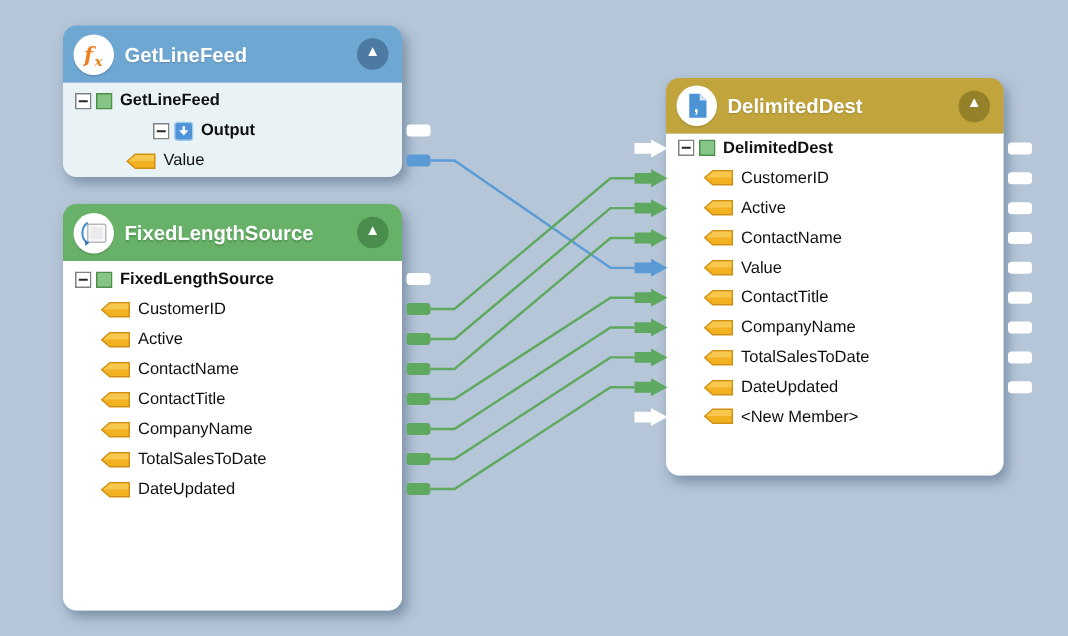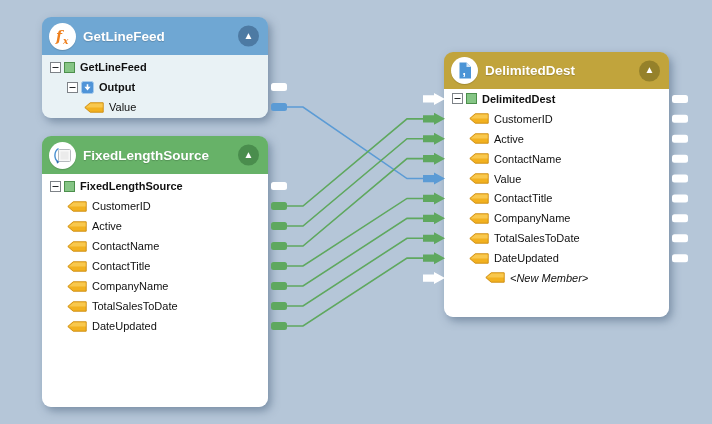--- a/index.html
+++ b/index.html
@@ -86,21 +86,21 @@
           <div class="row bold" style="height: 20px; padding-left: 8px;">
             <svg width="11" height="11">
               <rect x="0.5" y="0.5" width="10" height="10" fill="#ffffff" stroke="#7d8287"></rect>
               <line x1="2.5" y1="5.5" x2="8.5" y2="5.5" stroke="#26292c" stroke-width="1.2"></line>
             </svg>
             <svg width="11" height="11">
               <rect x="0.5" y="0.5" width="10" height="10" fill="#85c585" stroke="#4c8f4c"></rect>
             </svg>
             <span class="lbl">GetLineFeed</span>
           </div>
-          <div class="row bold" style="height: 20px; padding-left: 25px;">
+          <div class="row bold" style="height: 20px; padding-left: 25px; margin-left: 35px;">
             <svg width="11" height="11">
               <rect x="0.5" y="0.5" width="10" height="10" fill="#ffffff" stroke="#7d8287"></rect>
               <line x1="2.5" y1="5.5" x2="8.5" y2="5.5" stroke="#26292c" stroke-width="1.2"></line>
             </svg>
             <svg width="13" height="13">
               <rect x="0.5" y="0.5" width="12" height="12" rx="2" fill="#4f94d8" stroke="#a7cbec"></rect>
               <path d="M5.7,3.2 h1.6 v2.6 h2.3 l-3.1,3.6 l-3.1,-3.6 h2.3 z" fill="#ffffff"></path>
             </svg>
             <span class="lbl">Output</span>
           </div>
@@ -270,21 +270,21 @@
             </svg>
             <span class="lbl">TotalSalesToDate</span>
           </div>
           <div class="row" style="height: 19.9px; padding-left: 25px;">
             <svg width="20" height="11">
               <path d="M0.8,5.5 L6.2,0.8 H19.2 V10.2 H6.2 Z" fill="#f2b120" stroke="#cf9016"></path>
               <path d="M1.8,5.4 L6.4,1.4 H18.6 V5.4 Z" fill="#f8c84e" stroke="none"></path>
             </svg>
             <span class="lbl">DateUpdated</span>
           </div>
-          <div class="row" style="height: 19.9px; padding-left: 41px; font-style: italic;">
+          <div class="row" style="height: 19.9px; padding-left: 25px;">
             <svg width="20" height="11">
               <path d="M0.8,5.5 L6.2,0.8 H19.2 V10.2 H6.2 Z" fill="#f2b120" stroke="#cf9016"></path>
               <path d="M1.8,5.4 L6.4,1.4 H18.6 V5.4 Z" fill="#f8c84e" stroke="none"></path>
             </svg>
             <span class="lbl">&lt;New Member&gt;</span>
           </div>
         </div>
       </div>
   </div>
 

